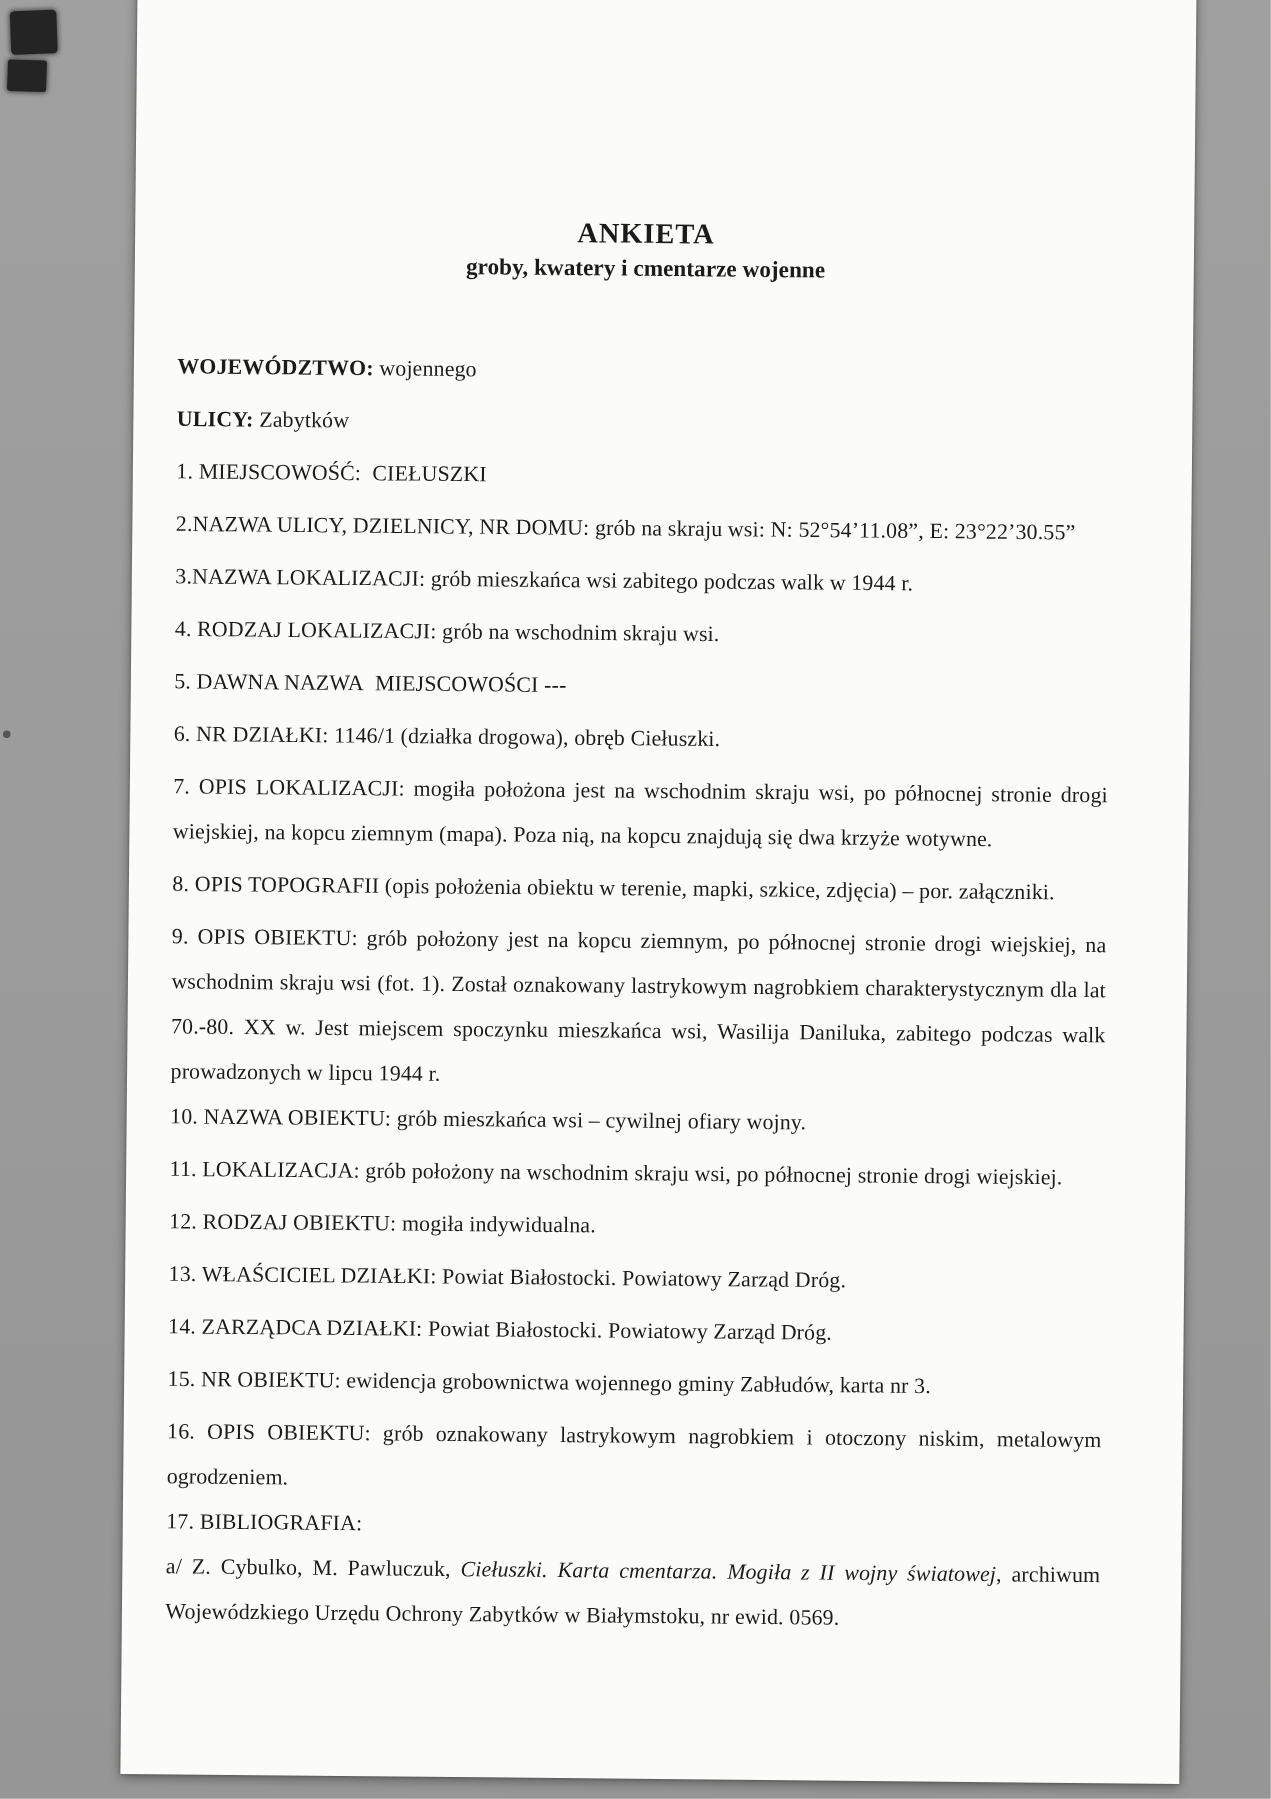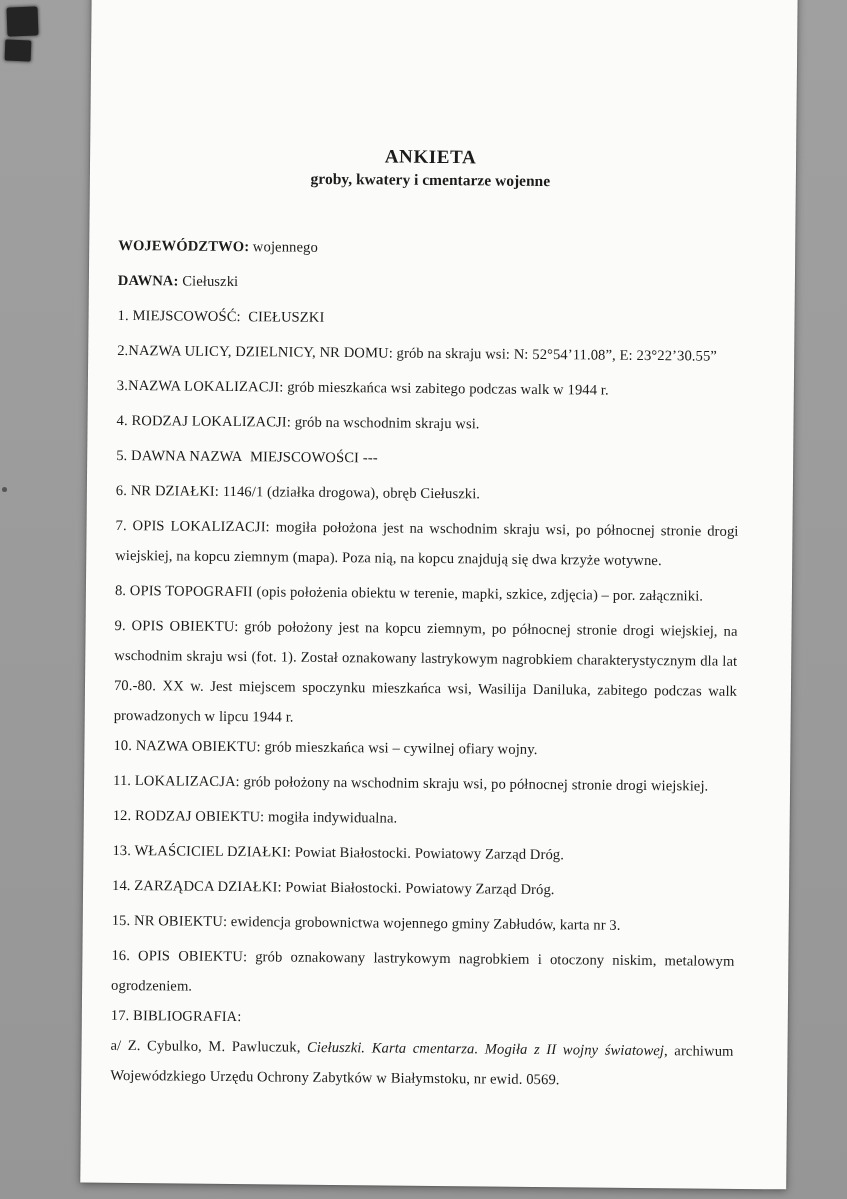--- a/index.html
+++ b/index.html
@@ -75,21 +75,21 @@
 <div class="scan-mark" id="mark3"></div>
 
 <main class="page">
   <div class="content">
     <header>
       <h1 class="doc-title">ANKIETA</h1>
       <h2 class="doc-subtitle">groby, kwatery i cmentarze wojenne</h2>
     </header>
     <section class="form-lines" id="form-lines">
         <p class="line"><span class="b">WOJEWÓDZTWO:</span><span class=""> wojennego</span></p>
-        <p class="line"><span class="b">DAWNA:</span><span class=""> Ciełuszki</span></p>
+        <p class="line"><span class="b">ULICY:</span><span class=""> Zabytków</span></p>
         <p class="line"><span class="">1. MIEJSCOWOŚĆ:&nbsp; CIEŁUSZKI</span></p>
         <p class="line"><span class="">2.NAZWA ULICY, DZIELNICY, NR DOMU: grób na skraju wsi: N: 52°54’11.08”, E: 23°22’30.55”</span></p>
         <p class="line"><span class="">3.NAZWA LOKALIZACJI: grób mieszkańca wsi zabitego podczas walk w 1944 r.</span></p>
         <p class="line"><span class="">4. RODZAJ LOKALIZACJI: grób na wschodnim skraju wsi.</span></p>
         <p class="line"><span class="">5. DAWNA NAZWA&nbsp; MIEJSCOWOŚCI ---</span></p>
         <p class="line"><span class="">6. NR DZIAŁKI: 1146/1 (działka drogowa), obręb Ciełuszki.</span></p>
         <p class="line justify"><span class="">7. OPIS LOKALIZACJI: mogiła położona jest na wschodnim skraju wsi, po północnej stronie drogi wiejskiej, na kopcu ziemnym (mapa). Poza nią, na kopcu znajdują się dwa krzyże wotywne.</span></p>
         <p class="line"><span class="">8. OPIS TOPOGRAFII (opis położenia obiektu w terenie, mapki, szkice, zdjęcia) – por. załączniki.</span></p>
         <p class="line justify tight"><span class="">9. OPIS OBIEKTU: grób położony jest na kopcu ziemnym, po północnej stronie drogi wiejskiej, na wschodnim skraju wsi (fot. 1). Został oznakowany lastrykowym nagrobkiem charakterystycznym dla lat 70.-80. XX w. Jest miejscem spoczynku mieszkańca wsi, Wasilija Daniluka, zabitego podczas walk prowadzonych w lipcu 1944 r.</span></p>
         <p class="line"><span class="">10. NAZWA OBIEKTU: grób mieszkańca wsi – cywilnej ofiary wojny.</span></p>

